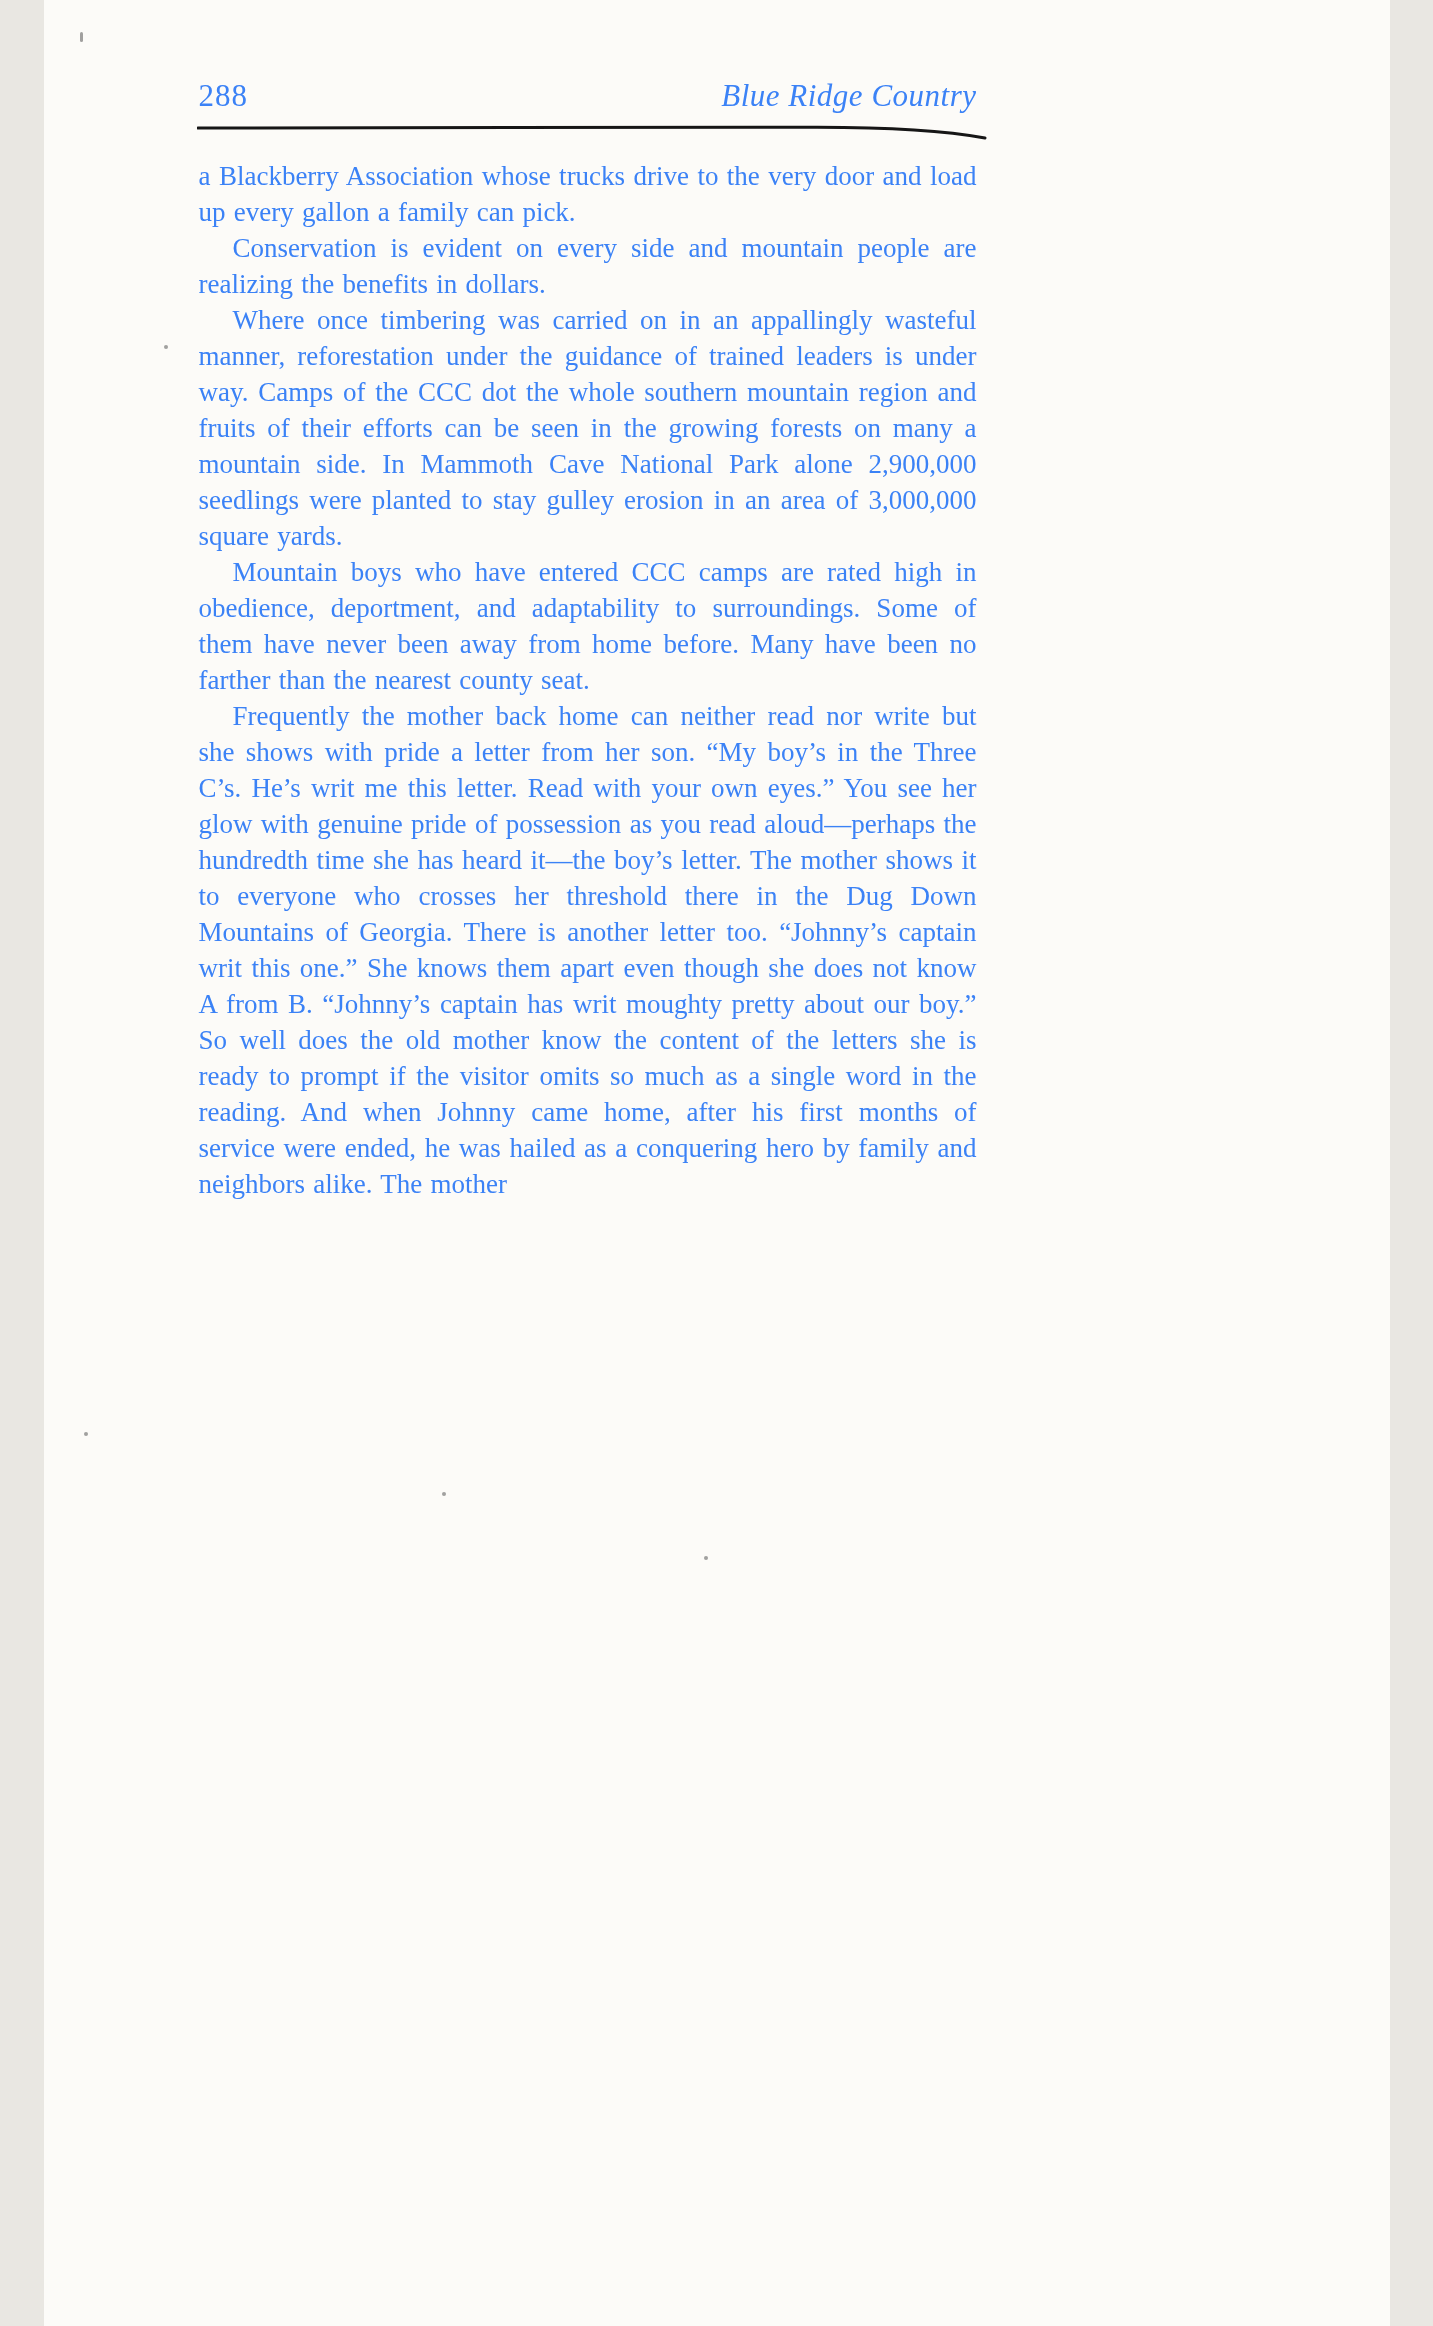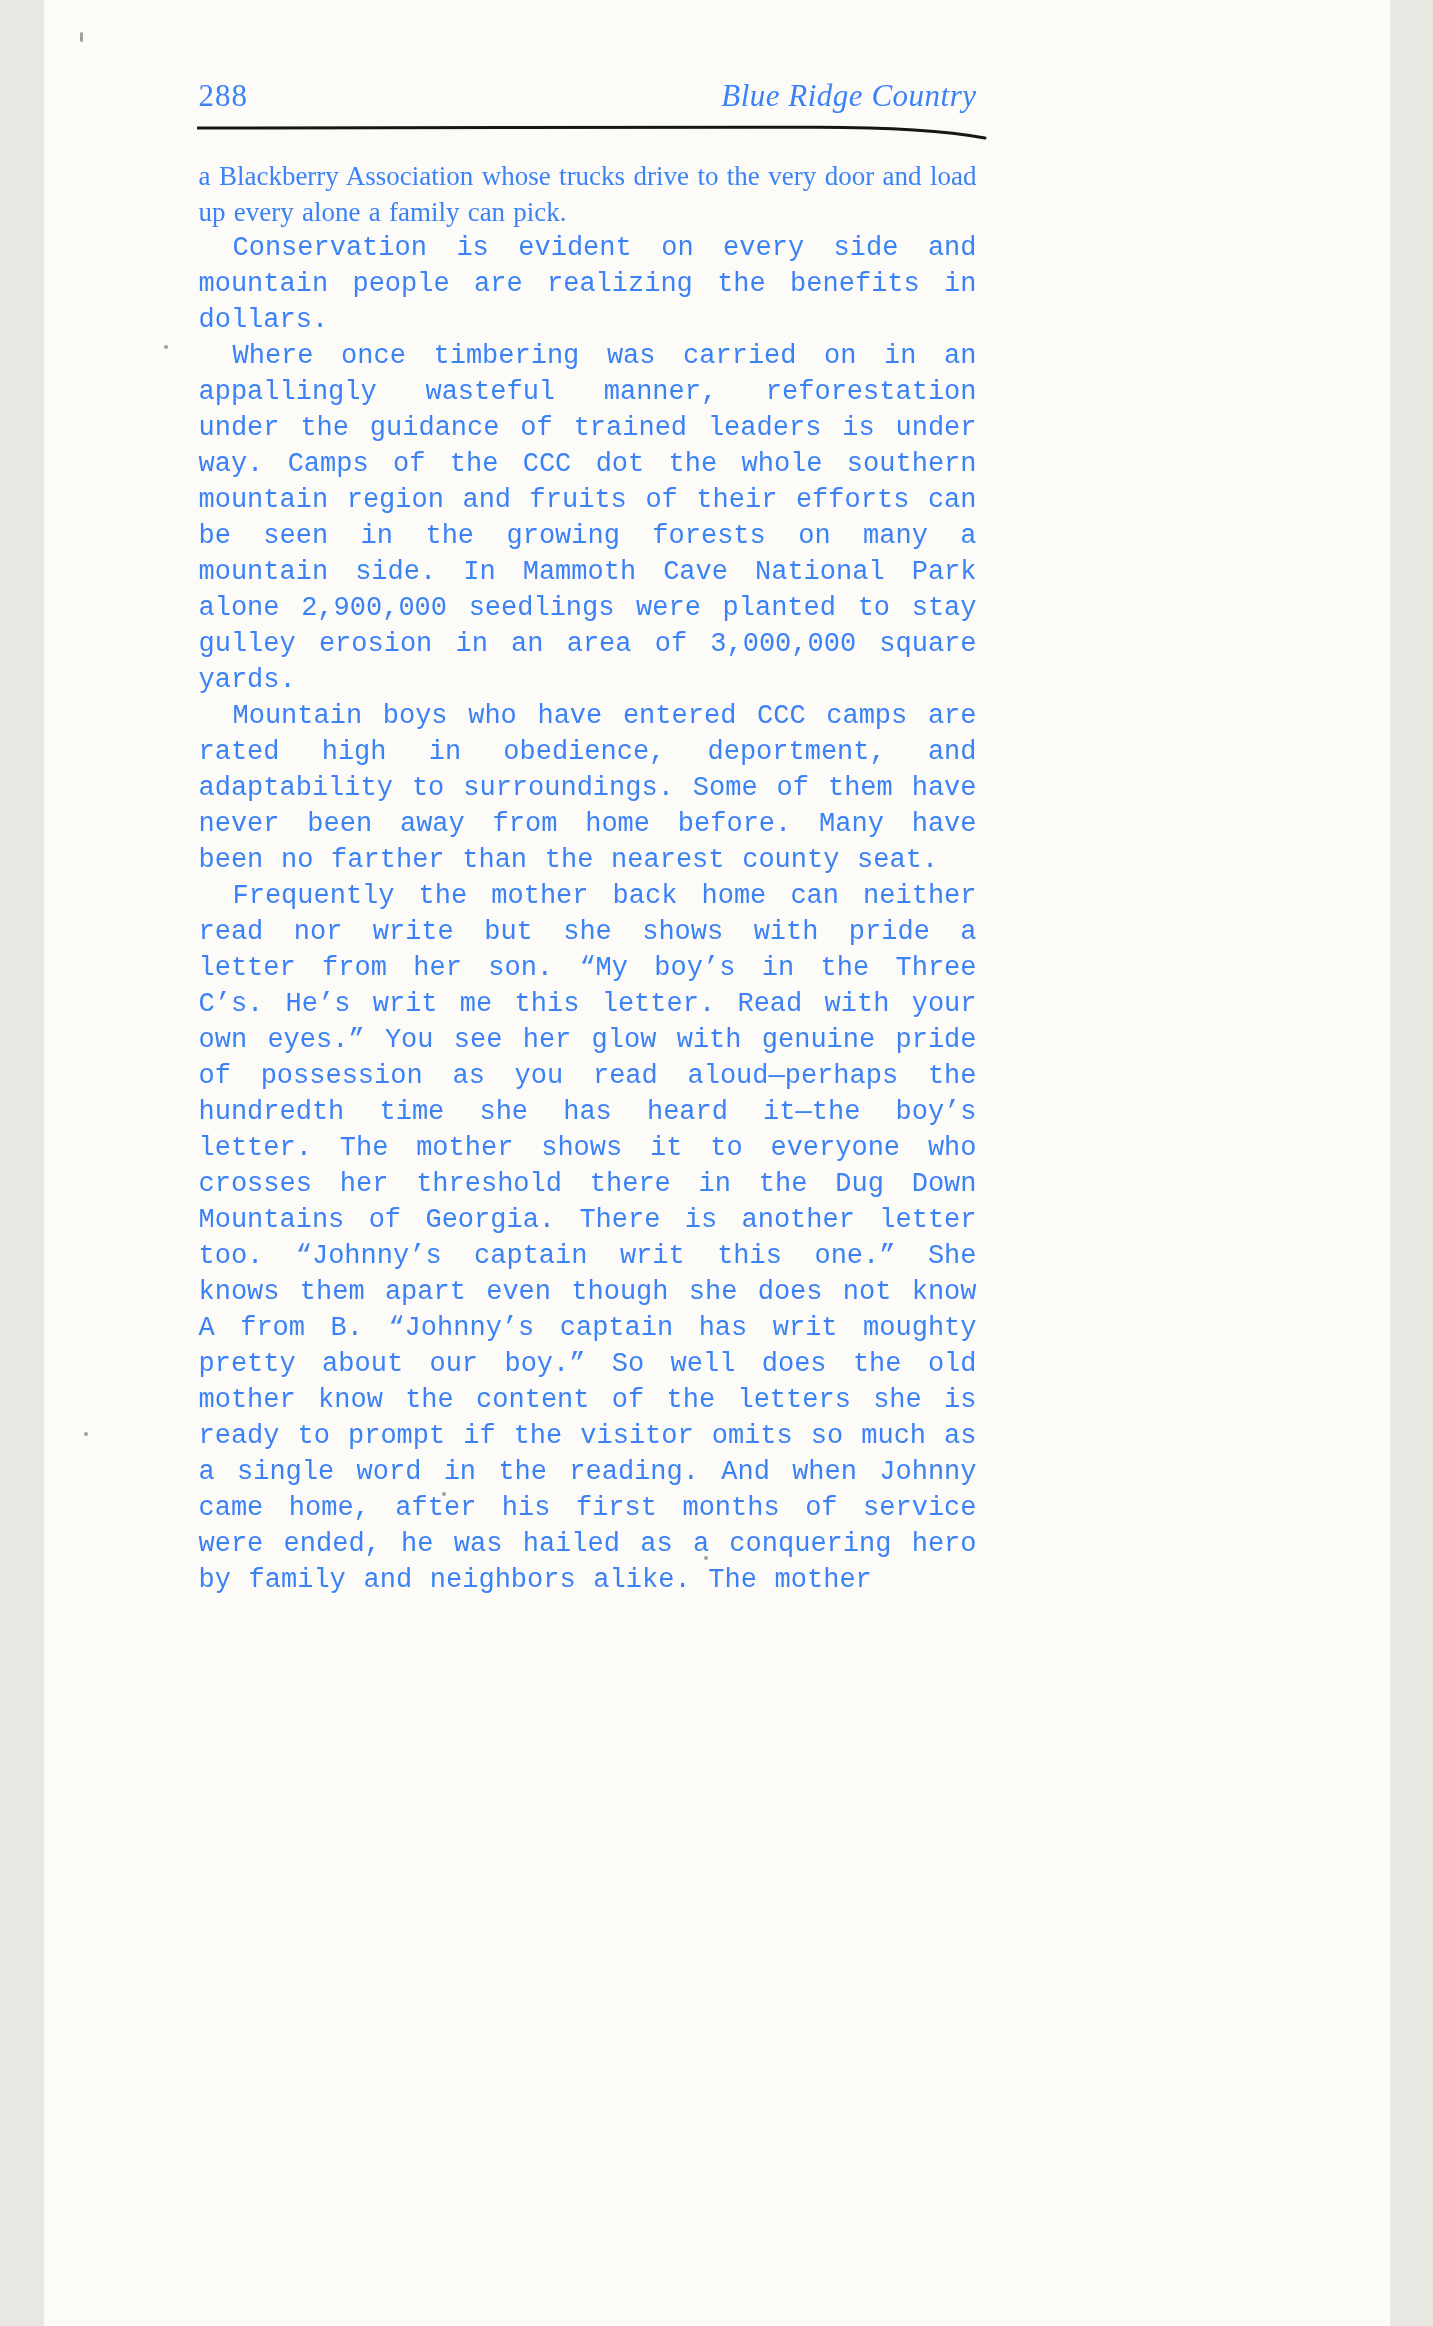--- a/index.html
+++ b/index.html
@@ -62,21 +62,20 @@
     text-align: justify;
     text-justify: inter-word;
   }
   .para {
     margin: 0;
     padding: 0;
     word-spacing: 1.5px;
   }
   .para.indent {
     text-indent: 34px;
-    font-family: Liberation Mono, monospace;
   }
   
   .speck {
     position: absolute;
     background: #555;
     border-radius: 50%;
     opacity: 0.55;
   }
   .speck.s1 { left: 36px;  top: 32px;   width: 3px; height: 10px; border-radius: 2px; }
   .speck.s2 { left: 120px; top: 345px;  width: 4px; height: 4px; }
@@ -94,21 +93,21 @@
     <span class="running-title">Blue Ridge Country</span>
   </header>
 
   <div class="header-rule">
     <svg width="790" height="18" viewBox="0 0 790 18" aria-hidden="true">
       <path d="M1,4 L620,3.2 Q730,3.2 788,14" stroke="#161616" stroke-width="3" fill="none" stroke-linecap="round"></path>
     </svg>
   </div>
 
   <main class="text-block">
-      <p class="para">a Blackberry Association whose trucks drive to the very door and load up every alone a family can pick.</p>
+      <p class="para">a Blackberry Association whose trucks drive to the very door and load up every gallon a family can pick.</p>
       <p class="para indent">Conservation is evident on every side and mountain people are realizing the benefits in dollars.</p>
       <p class="para indent">Where once timbering was carried on in an appallingly wasteful manner, reforestation under the guidance of trained leaders is under way. Camps of the CCC dot the whole southern mountain region and fruits of their efforts can be seen in the growing forests on many a mountain side. In Mammoth Cave National Park alone 2,900,000 seedlings were planted to stay gulley erosion in an area of 3,000,000 square yards.</p>
       <p class="para indent">Mountain boys who have entered CCC camps are rated high in obedience, deportment, and adaptability to surroundings. Some of them have never been away from home before. Many have been no farther than the nearest county seat.</p>
       <p class="para indent">Frequently the mother back home can neither read nor write but she shows with pride a letter from her son. “My boy’s in the Three C’s. He’s writ me this letter. Read with your own eyes.” You see her glow with genuine pride of possession as you read aloud—perhaps the hundredth time she has heard it—the boy’s letter. The mother shows it to everyone who crosses her threshold there in the Dug Down Mountains of Georgia. There is another letter too. “Johnny’s captain writ this one.” She knows them apart even though she does not know A from B. “Johnny’s captain has writ moughty pretty about our boy.” So well does the old mother know the content of the letters she is ready to prompt if the visitor omits so much as a single word in the reading. And when Johnny came home, after his first months of service were ended, he was hailed as a conquering hero by family and neighbors alike. The mother</p>
     </main>
 
   <div class="speck s1"></div>
   <div class="speck s2"></div>
   <div class="speck s3"></div>
   <div class="speck s4"></div>

